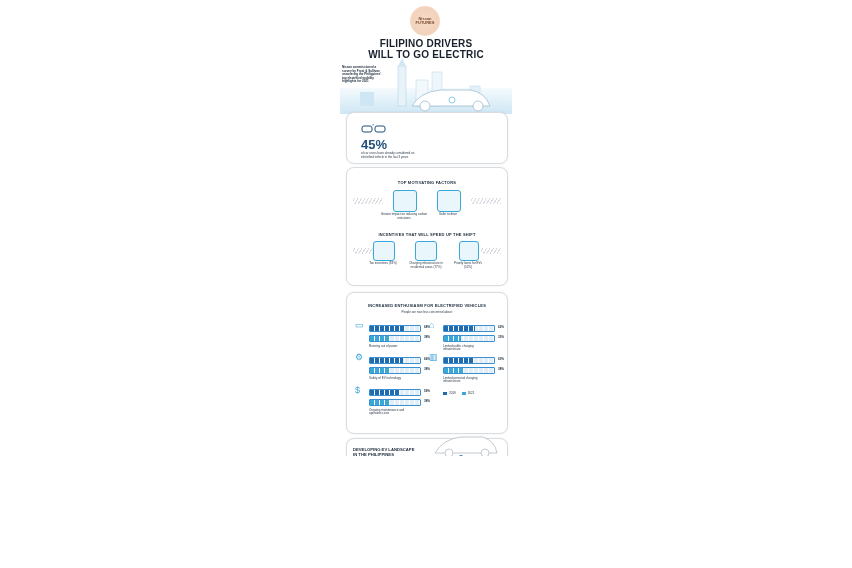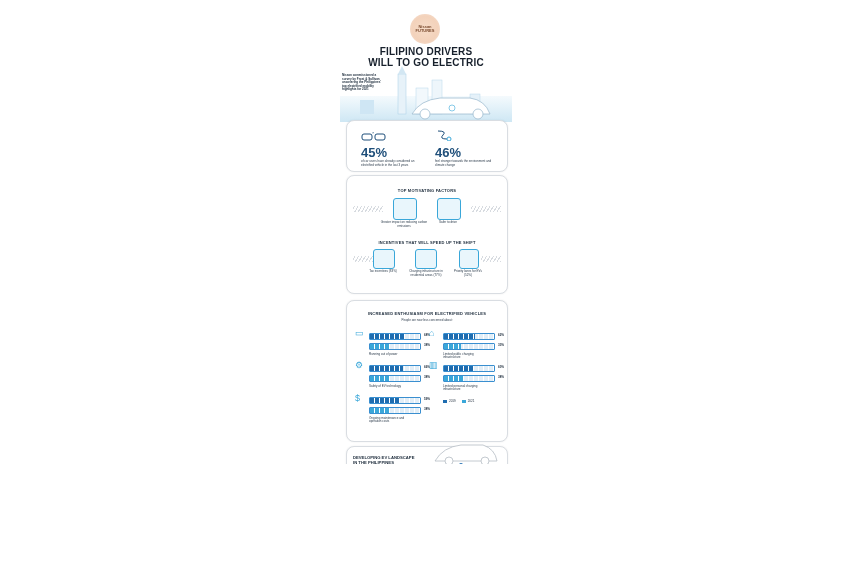--- a/index.html
+++ b/index.html
@@ -1,17 +1,17 @@
 <!DOCTYPE html>
 <html><head>
 <meta charset="utf-8">
 <style>
   html,body{margin:0;padding:0;background:#ffffff;}
   body{width:852px;height:568px;position:relative;overflow:hidden;font-family:"Liberation Sans",sans-serif;color:#1b2a3a;}
-  .poster{position:absolute;left:340px;top:8px;width:172px;height:456px;background:#ffffff;overflow:hidden;}
+  .poster{position:absolute;left:340px;top:0;width:172px;height:456px;background:#ffffff;overflow:hidden;}
   .logo{position:absolute;left:70px;top:6px;width:30px;height:30px;border-radius:50%;background:radial-gradient(circle,#f6dcc8 0%,#f3d2bb 60%,#f7e6da 100%);display:flex;flex-direction:column;align-items:center;justify-content:center;}
   .logo span{font-size:4px;line-height:4.5px;font-weight:bold;color:#7a4a2e;text-align:center;}
   .title{position:absolute;left:0;top:38px;width:172px;text-align:center;font-weight:bold;font-size:10px;line-height:11px;color:#17202c;letter-spacing:0.2px;}
   .intro{position:absolute;left:2px;top:66px;width:44px;font-size:3px;line-height:3.6px;font-weight:bold;color:#1b2a3a;}
   .skyline{position:absolute;left:0;top:58px;width:172px;height:56px;}
   .card{position:absolute;left:6px;width:160px;background:#fff;border:1px solid #d9dde2;border-radius:8px;box-shadow:0 0 2px rgba(0,0,0,0.08);}
   .stat{position:absolute;width:60px;}
   .stat .num{font-size:13px;font-weight:bold;color:#1f4f7a;line-height:15px;}
   .stat .txt{font-size:3px;line-height:3.6px;color:#2b3a4a;}
   .sec-title{position:absolute;left:0;width:160px;text-align:center;font-size:4px;font-weight:bold;color:#1b2a3a;letter-spacing:0.2px;}
@@ -75,28 +75,20 @@
   <div class="card" style="top:112px;height:50px;">
     <div class="stat" style="left:14px;top:6px;">
       <svg width="26" height="10">
           <rect x="1" y="3" width="10" height="6" rx="2" fill="none" stroke="#1f4f7a" stroke-width="1"></rect>
           <rect x="14" y="3" width="10" height="6" rx="2" fill="none" stroke="#1f4f7a" stroke-width="1"></rect>
           <text x="11" y="3" font-size="4" fill="#1f4f7a">×</text>
         </svg>
       <div class="num">45%</div>
       <div class="txt">of car users have already considered an electrified vehicle in the last 3 years</div>
     </div>
-    <div class="stat" style="left:88px;top:6px;">
-      <svg width="20" height="12">
-          <path d="M3 2 Q12 2 8 6 Q4 10 12 10" fill="none" stroke="#1f4f7a" stroke-width="1"></path>
-          <circle cx="14" cy="10" r="2" fill="none" stroke="#3aa7d9" stroke-width="1"></circle>
-        </svg>
-      <div class="num">46%</div>
-      <div class="txt">feel stronger towards the environment and climate change</div>
-    </div>
   </div>
 
   <div class="card" style="top:167px;height:117px;">
     <div class="sec-title" style="top:12px;">TOP MOTIVATING FACTORS</div>
     <div class="hatch" style="left:6px;top:30px;width:30px;"></div>
     <div class="hatch" style="left:124px;top:30px;width:30px;"></div>
     <div class="iconbox" style="left:46px;top:22px;width:22px;height:20px;"></div>
     <div class="iconbox" style="left:90px;top:22px;width:22px;height:20px;"></div>
     <div class="icon-label" style="left:30px;top:45px;width:54px;">Greater impact on reducing carbon emissions</div>
     <div class="icon-label" style="left:80px;top:45px;width:42px;">Safer to drive</div>

